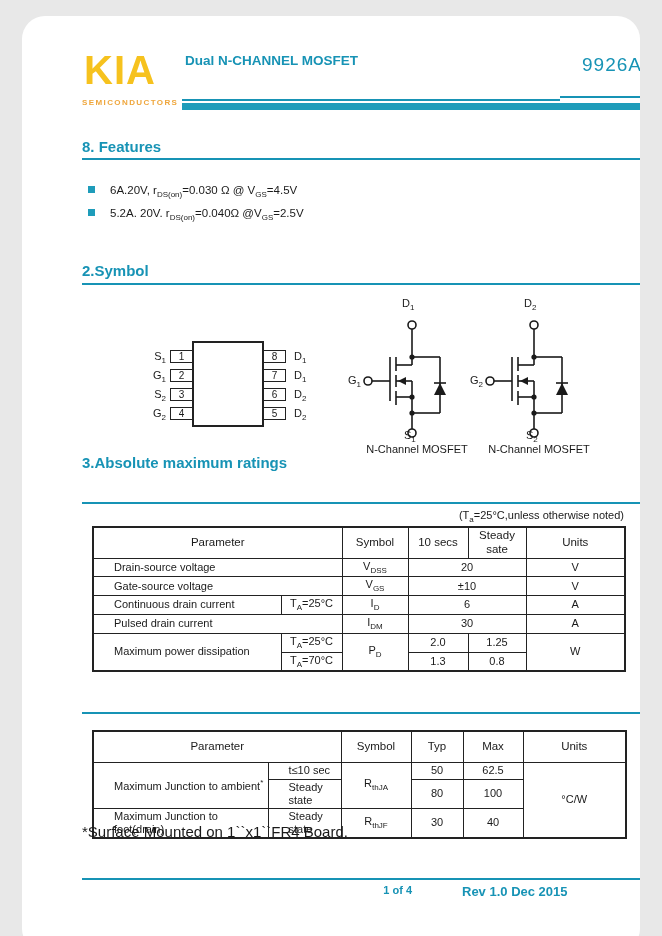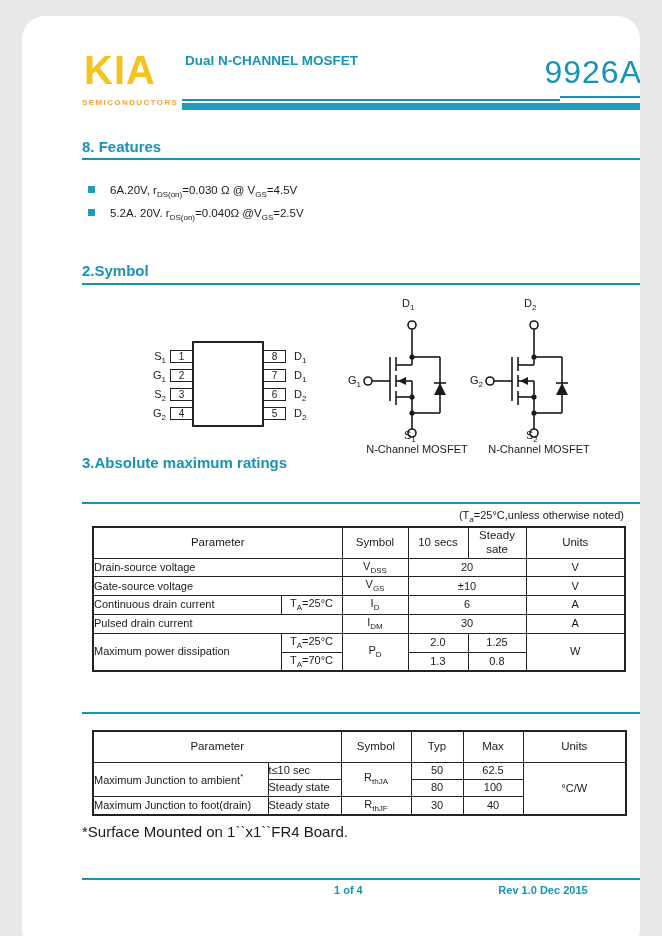--- a/index.html
+++ b/index.html
@@ -11,21 +11,21 @@
   .page{position:relative; width:618px; height:936px; background:#ffffff; margin:16px auto; overflow:hidden;border-radius:23px;}
 
   
   .logo-kia{position:absolute; left:62px; top:34px; font-size:40px; font-weight:bold;
     color:var(--yellow); line-height:40px; letter-spacing:1px;}
   .logo-sub{position:absolute; left:60px; top:82px; font-size:8px; font-weight:bold;
     color:var(--orange); letter-spacing:1.4px;}
   .hdr-sub{position:absolute; left:163px; top:36px; color:var(--teal); font-weight:bold;
     font-size:13.5px; line-height:18px;}
   .part-no{position:absolute; left:460px; top:38px; width:160px; text-align:right;
-    color:var(--teal); font-size:32px; letter-spacing:1px;}
+    color:var(--teal); font-size:19px; letter-spacing:1px;}
   .hdr-thin-a{position:absolute; left:160px; top:83px; width:378px; height:2px; background:var(--teal);}
   .hdr-thin-b{position:absolute; left:538px; top:80px; width:82px; height:2px; background:var(--teal);}
   .hdr-bar{position:absolute; left:160px; top:87px; width:461px; height:7px; background:var(--bar);}
 
   
   .sec-title{position:absolute; left:60px; color:var(--teal); font-size:15px; font-weight:bold;}
   .rule{position:absolute; left:60px; width:558px; height:2px; background:var(--teal);}
 
   
   .bullet-row{position:absolute; left:66px; width:520px; height:14px; font-size:11.5px;}
@@ -48,31 +48,31 @@
   .mosfet svg{position:absolute; left:0; top:10px;}
 
   
   .tbl-note{position:absolute; left:300px; top:493px; width:302px; text-align:right; font-size:11px;}
 
   
   .dtable{position:absolute; border-collapse:collapse; table-layout:fixed; background:#fff;}
   .dtable td{border:1px solid var(--line); font-size:11px; text-align:center; padding:1px 3px;
     line-height:1.2; color:var(--ink); overflow:hidden;}
   .dtable{border:2px solid var(--line);}
-  .dtable td.lft{text-align:left; padding-left:0;}
+  .dtable td.lft{text-align:left; padding-left:20px;}
   .dtable tr.head td{height:31px; font-size:11.5px;}
   .dtable tr.r td{height:17px;}
 
   
   .footnote{position:absolute; left:60px; top:807px; font-size:15px;}
   .foot-line{position:absolute; left:60px; top:862px; width:558px; height:2px; background:var(--teal);}
-  .foot-page{position:absolute; left:312px; top:868px; width:90px; text-align:left;
+  .foot-page{position:absolute; left:300px; top:868px; width:90px; text-align:right;
     color:var(--teal); font-weight:bold; font-size:11px;}
-  .foot-rev{position:absolute; left:440px; top:868px; width:162px; text-align:center;
-    color:var(--teal); font-weight:bold; font-size:11px;}
+  .foot-rev{position:absolute; left:440px; top:868px; width:162px; text-align:left;
+    color:var(--teal); font-weight:bold; font-size:13px;}
 </style>
 </head>
 <body>
 
 <div class="page">
 
   <div class="logo-kia">KIA</div>
   <div class="logo-sub">SEMICONDUCTORS</div>
   <div class="hdr-sub">
     <div>Dual N-CHANNEL MOSFET</div>

